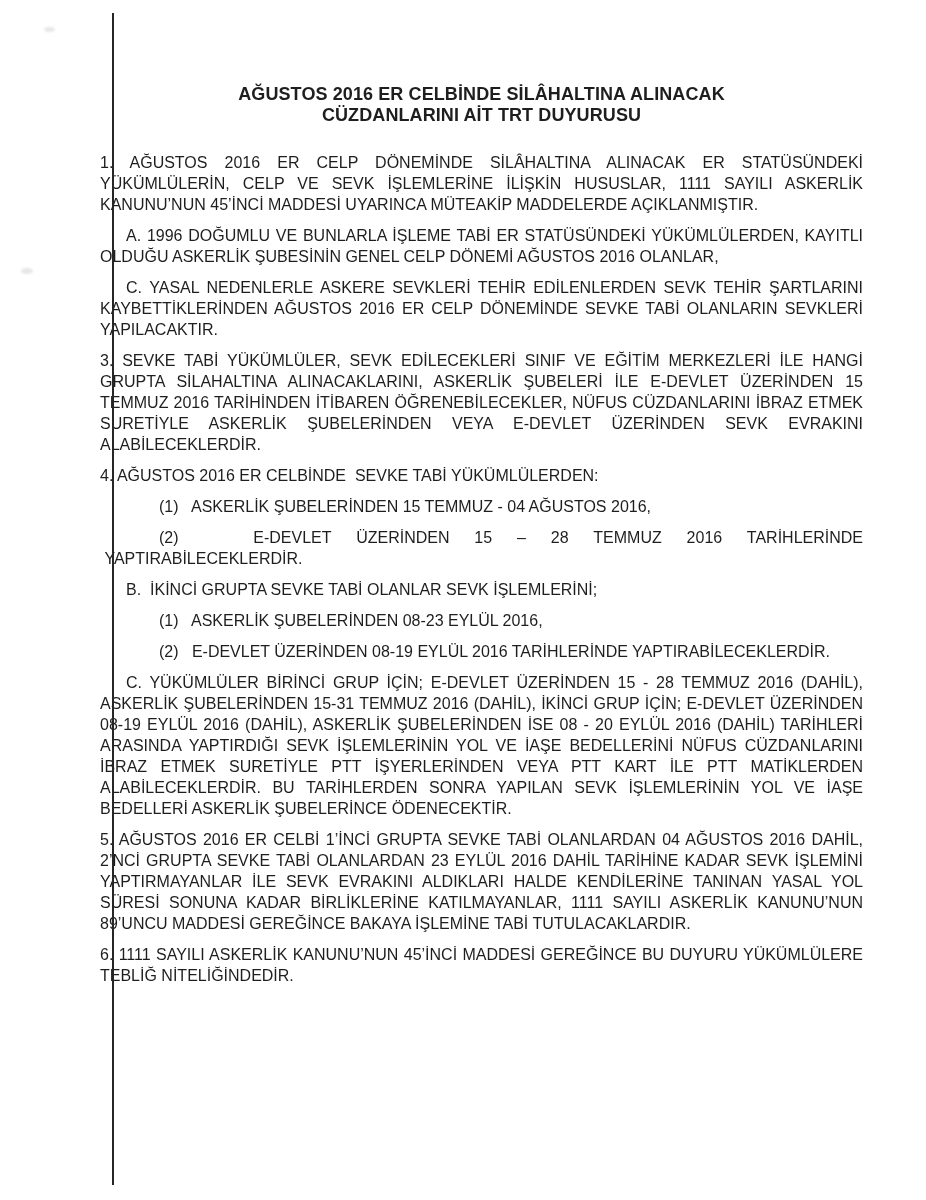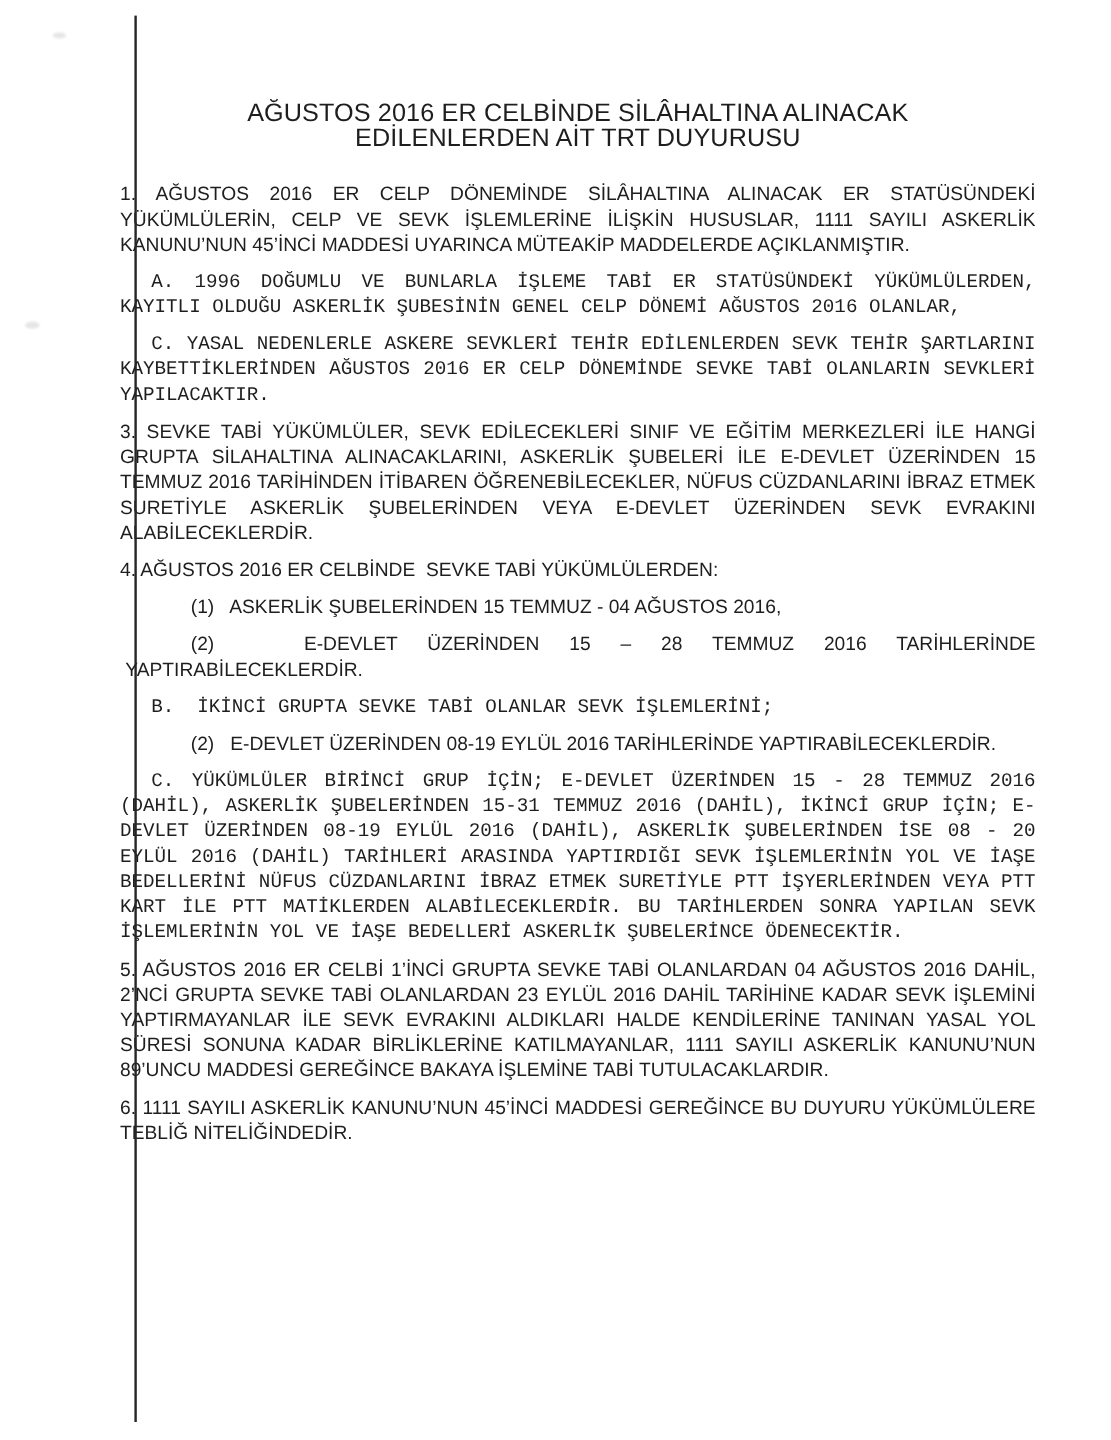--- a/index.html
+++ b/index.html
@@ -32,35 +32,35 @@
   }
   .content {
     position: absolute;
     left: 100px;
     top: 84px;
     width: 763px;
     z-index: 2;
   }
   .title {
     margin: 0 0 26px 0;
-    font-size: 21px;
-    font-weight: normal;
+    font-size: 18px;
+    font-weight: bold;
     line-height: 21px;
     text-align: center;
     letter-spacing: 0.1px;
   }
   .title .tline { display: block; }
   .para {
     margin: 0 0 10px 0;
     font-size: 16px;
     line-height: 21px;
     text-align: justify;
     letter-spacing: 0;
   }
-  .ind1 { text-indent: 26px; font-family: Liberation Mono, monospace; }
+  .ind1 { text-indent: 26px; }
   .ind2 { text-indent: 59px; }
   
   .artifact {
     position: absolute;
     background: #c8c8c8;
     opacity: 0.45;
     border-radius: 50%;
     filter: blur(1px);
     z-index: 1;
   }
@@ -71,29 +71,30 @@
 <body>
 
 <div class="page">
   <div class="artifact a1"></div>
   <div class="artifact a2"></div>
   <div class="vline"></div>
 
   <div class="content">
     <h1 class="title">
       <span class="tline">AĞUSTOS 2016 ER CELBİNDE SİLÂHALTINA ALINACAK</span>
-      <span class="tline">EDİLENLERDEN AİT TRT DUYURUSU</span>
+      <span class="tline">CÜZDANLARINI AİT TRT DUYURUSU</span>
     </h1>
 
     <p class="para ind0">1. AĞUSTOS 2016 ER CELP DÖNEMİNDE SİLÂHALTINA ALINACAK ER STATÜSÜNDEKİ YÜKÜMLÜLERİN, CELP VE SEVK İŞLEMLERİNE İLİŞKİN HUSUSLAR, 1111 SAYILI ASKERLİK KANUNU’NUN 45’İNCİ MADDESİ UYARINCA MÜTEAKİP MADDELERDE AÇIKLANMIŞTIR.</p>
     <p class="para ind1">A. 1996 DOĞUMLU VE BUNLARLA İŞLEME TABİ ER STATÜSÜNDEKİ YÜKÜMLÜLERDEN, KAYITLI OLDUĞU ASKERLİK ŞUBESİNİN GENEL CELP DÖNEMİ AĞUSTOS 2016 OLANLAR,</p>
     <p class="para ind1">C. YASAL NEDENLERLE ASKERE SEVKLERİ TEHİR EDİLENLERDEN SEVK TEHİR ŞARTLARINI KAYBETTİKLERİNDEN AĞUSTOS 2016 ER CELP DÖNEMİNDE SEVKE TABİ OLANLARIN SEVKLERİ YAPILACAKTIR.</p>
     <p class="para ind0">3. SEVKE TABİ YÜKÜMLÜLER, SEVK EDİLECEKLERİ SINIF VE EĞİTİM MERKEZLERİ İLE HANGİ GRUPTA SİLAHALTINA ALINACAKLARINI, ASKERLİK ŞUBELERİ İLE E-DEVLET ÜZERİNDEN 15 TEMMUZ 2016 TARİHİNDEN İTİBAREN ÖĞRENEBİLECEKLER, NÜFUS CÜZDANLARINI İBRAZ ETMEK SURETİYLE ASKERLİK ŞUBELERİNDEN VEYA E-DEVLET ÜZERİNDEN SEVK EVRAKINI ALABİLECEKLERDİR.</p>
     <p class="para ind0">4. AĞUSTOS 2016 ER CELBİNDE &nbsp;SEVKE TABİ YÜKÜMLÜLERDEN:</p>
     <p class="para ind2">(1)&nbsp;&nbsp; ASKERLİK ŞUBELERİNDEN 15 TEMMUZ - 04 AĞUSTOS 2016,</p>
     <p class="para ind2">(2)&nbsp;&nbsp; E-DEVLET ÜZERİNDEN 15 – 28 TEMMUZ 2016 TARİHLERİNDE &nbsp;YAPTIRABİLECEKLERDİR.</p>
     <p class="para ind1">B.&nbsp; İKİNCİ GRUPTA SEVKE TABİ OLANLAR SEVK İŞLEMLERİNİ;</p>
+    <p class="para ind2">(1)&nbsp;&nbsp; ASKERLİK ŞUBELERİNDEN 08-23 EYLÜL 2016,</p>
     <p class="para ind2">(2)&nbsp;&nbsp; E-DEVLET ÜZERİNDEN 08-19 EYLÜL 2016 TARİHLERİNDE YAPTIRABİLECEKLERDİR.</p>
     <p class="para ind1">C. YÜKÜMLÜLER BİRİNCİ GRUP İÇİN; E-DEVLET ÜZERİNDEN 15 - 28 TEMMUZ 2016 (DAHİL), ASKERLİK ŞUBELERİNDEN 15-31 TEMMUZ 2016 (DAHİL), İKİNCİ GRUP İÇİN; E-DEVLET ÜZERİNDEN 08-19 EYLÜL 2016 (DAHİL), ASKERLİK ŞUBELERİNDEN İSE 08 - 20 EYLÜL 2016 (DAHİL) TARİHLERİ ARASINDA YAPTIRDIĞI SEVK İŞLEMLERİNİN YOL VE İAŞE BEDELLERİNİ NÜFUS CÜZDANLARINI İBRAZ ETMEK SURETİYLE PTT İŞYERLERİNDEN VEYA PTT KART İLE PTT MATİKLERDEN ALABİLECEKLERDİR. BU TARİHLERDEN SONRA YAPILAN SEVK İŞLEMLERİNİN YOL VE İAŞE BEDELLERİ ASKERLİK ŞUBELERİNCE ÖDENECEKTİR.</p>
     <p class="para ind0">5. AĞUSTOS 2016 ER CELBİ 1’İNCİ GRUPTA SEVKE TABİ OLANLARDAN 04 AĞUSTOS 2016 DAHİL, 2’NCİ GRUPTA SEVKE TABİ OLANLARDAN 23 EYLÜL 2016 DAHİL TARİHİNE KADAR SEVK İŞLEMİNİ YAPTIRMAYANLAR İLE SEVK EVRAKINI ALDIKLARI HALDE KENDİLERİNE TANINAN YASAL YOL SÜRESİ SONUNA KADAR BİRLİKLERİNE KATILMAYANLAR, 1111 SAYILI ASKERLİK KANUNU’NUN 89’UNCU MADDESİ GEREĞİNCE BAKAYA İŞLEMİNE TABİ TUTULACAKLARDIR.</p>
     <p class="para ind0">6. 1111 SAYILI ASKERLİK KANUNU’NUN 45’İNCİ MADDESİ GEREĞİNCE BU DUYURU YÜKÜMLÜLERE TEBLİĞ NİTELİĞİNDEDİR.</p>
   </div>
 </div>
 
 </body></html>

